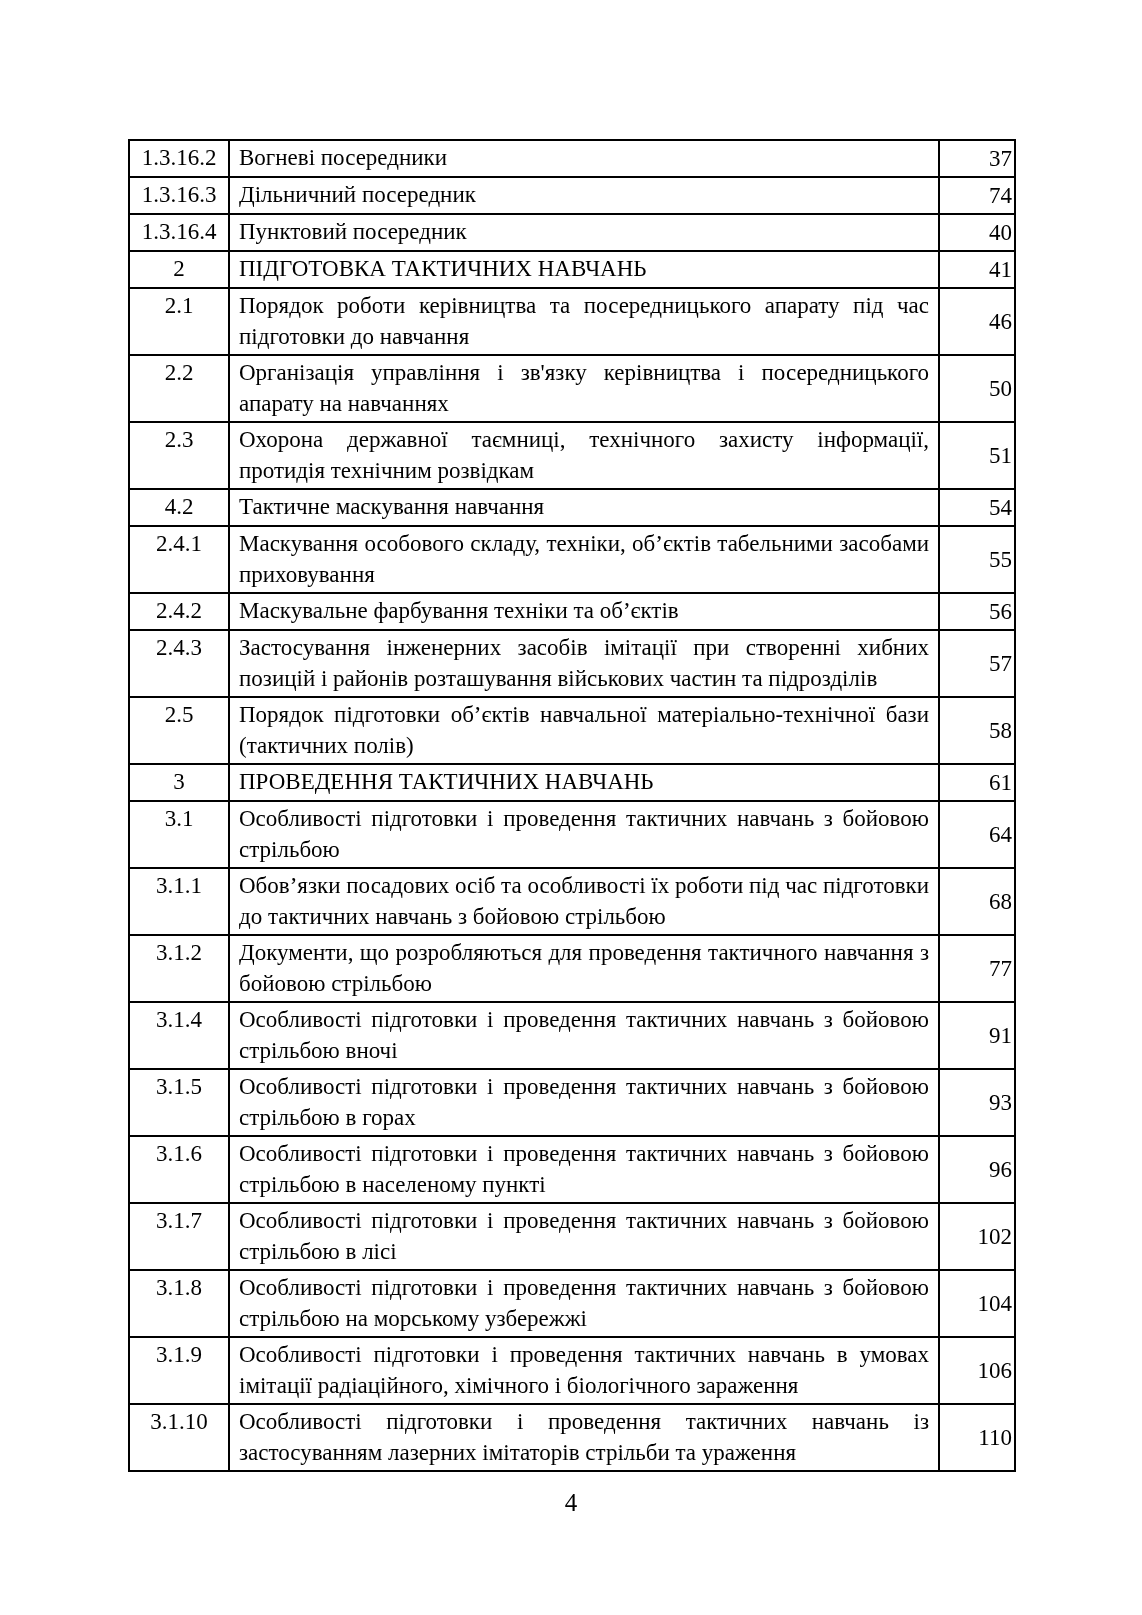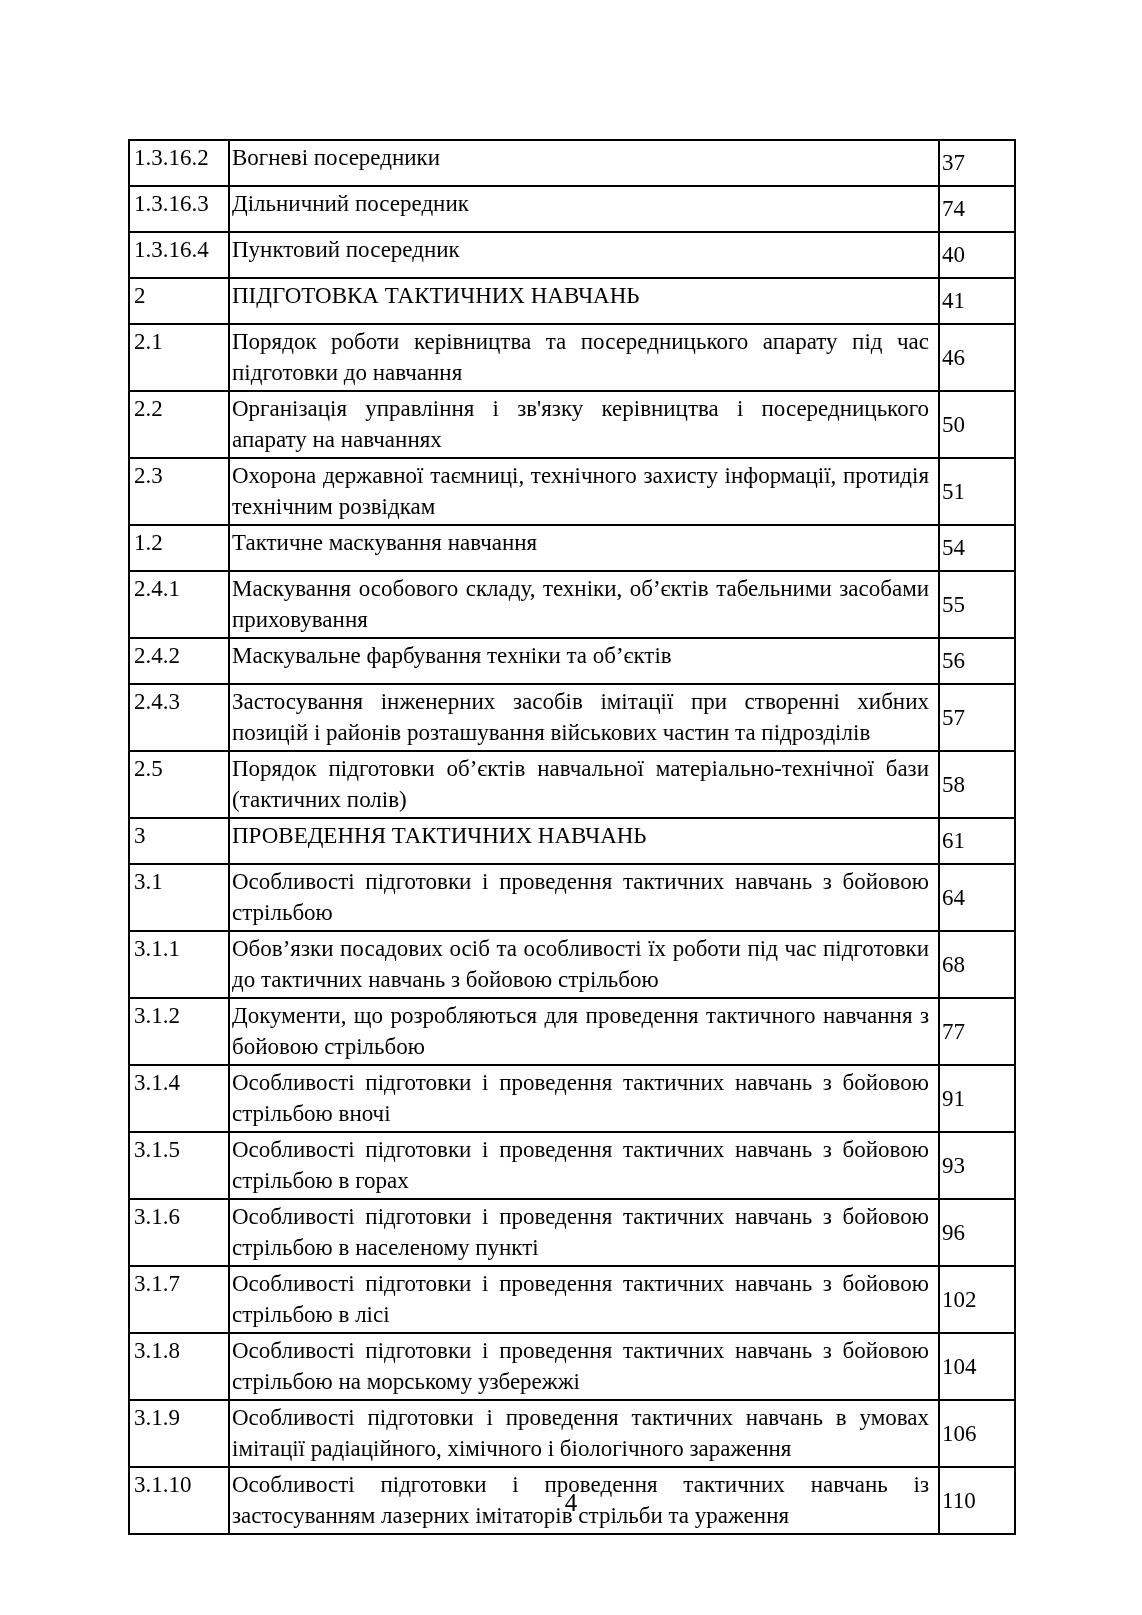--- a/index.html
+++ b/index.html
@@ -42,37 +42,37 @@
 
   .toc-table td {
     border: 2px solid #000000;
     padding: 0;
     vertical-align: middle;
     font-size: 23px;
     line-height: 31px;
   }
 
   td.cell-num {
-    text-align: left;
-    padding: 1px 4px 12px 4px;
+    text-align: center;
+    padding: 1px 4px 3px 4px;
     vertical-align: top;
     white-space: nowrap;
   }
 
   td.cell-title {
     text-align: justify;
     text-align-last: left;
-    padding: 1px 9px 2px 2px;
+    padding: 1px 9px 2px 9px;
     vertical-align: top;
     hyphens: none;
     word-spacing: 0px;
   }
 
   td.cell-page {
-    text-align: left;
+    text-align: right;
     padding: 1px 2px 2px 2px;
     vertical-align: middle;
     white-space: nowrap;
   }
 
   
   tr.heading-row td.cell-title {
     text-align: left;
     text-align-last: left;
     margin-left: 26px;
@@ -130,21 +130,21 @@
           <td class="cell-num">2.2</td>
           <td class="cell-title">Організація управління і зв'язку керівництва і посередницького апарату на навчаннях</td>
           <td class="cell-page">50</td>
         </tr>
         <tr>
           <td class="cell-num">2.3</td>
           <td class="cell-title">Охорона державної таємниці, технічного захисту інформації, протидія технічним розвідкам</td>
           <td class="cell-page">51</td>
         </tr>
         <tr>
-          <td class="cell-num">1.2</td>
+          <td class="cell-num">4.2</td>
           <td class="cell-title">Тактичне маскування навчання</td>
           <td class="cell-page">54</td>
         </tr>
         <tr>
           <td class="cell-num">2.4.1</td>
           <td class="cell-title">Маскування особового складу, техніки, об’єктів табельними засобами приховування</td>
           <td class="cell-page">55</td>
         </tr>
         <tr>
           <td class="cell-num">2.4.2</td>

